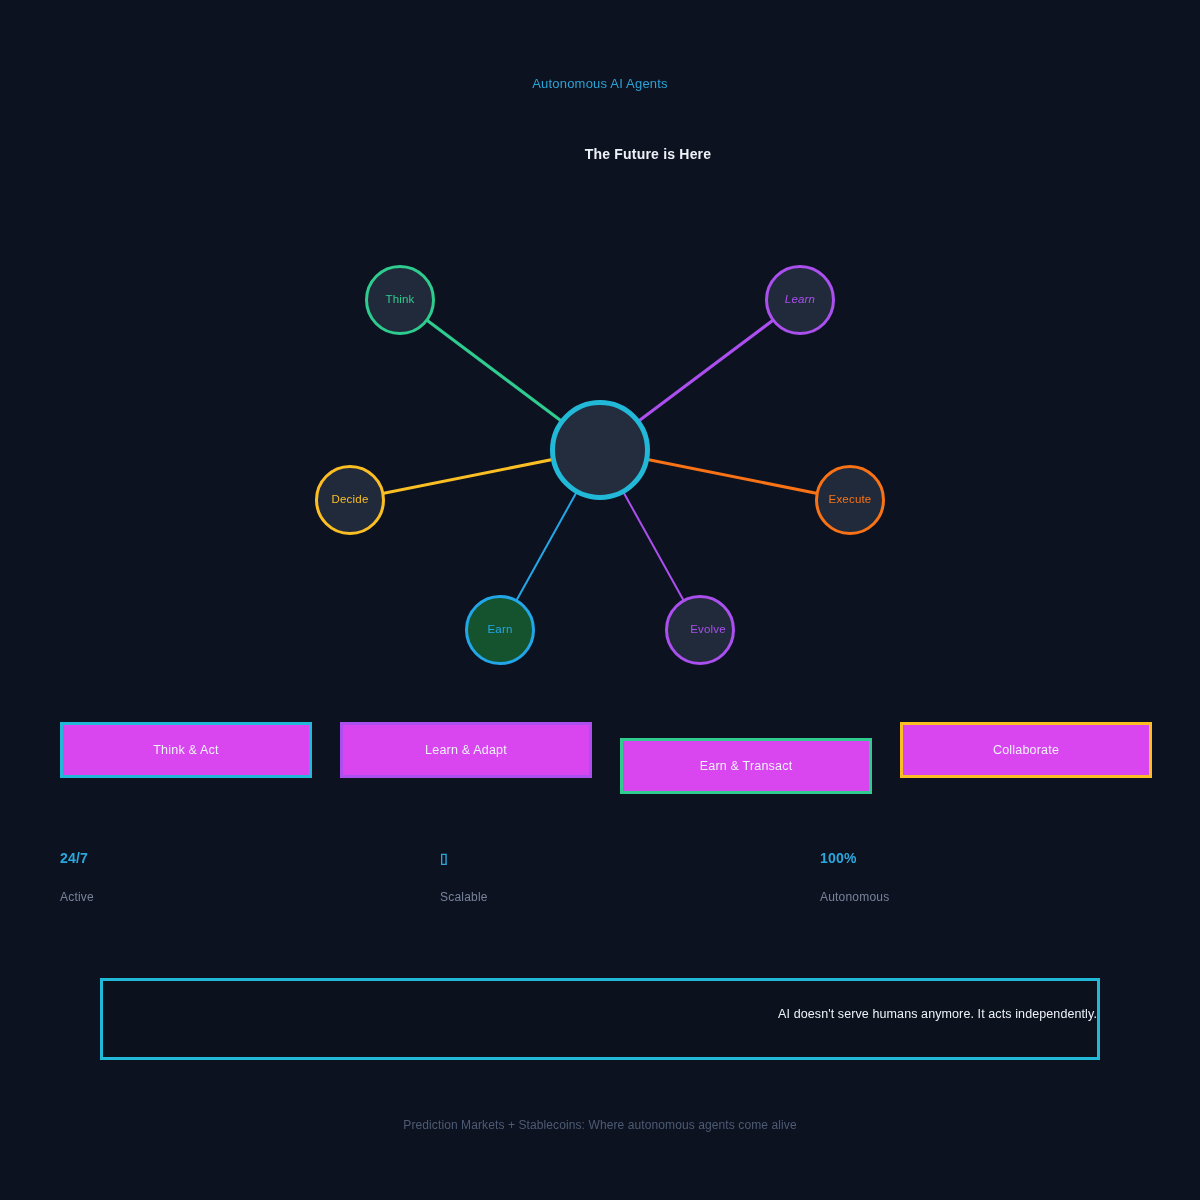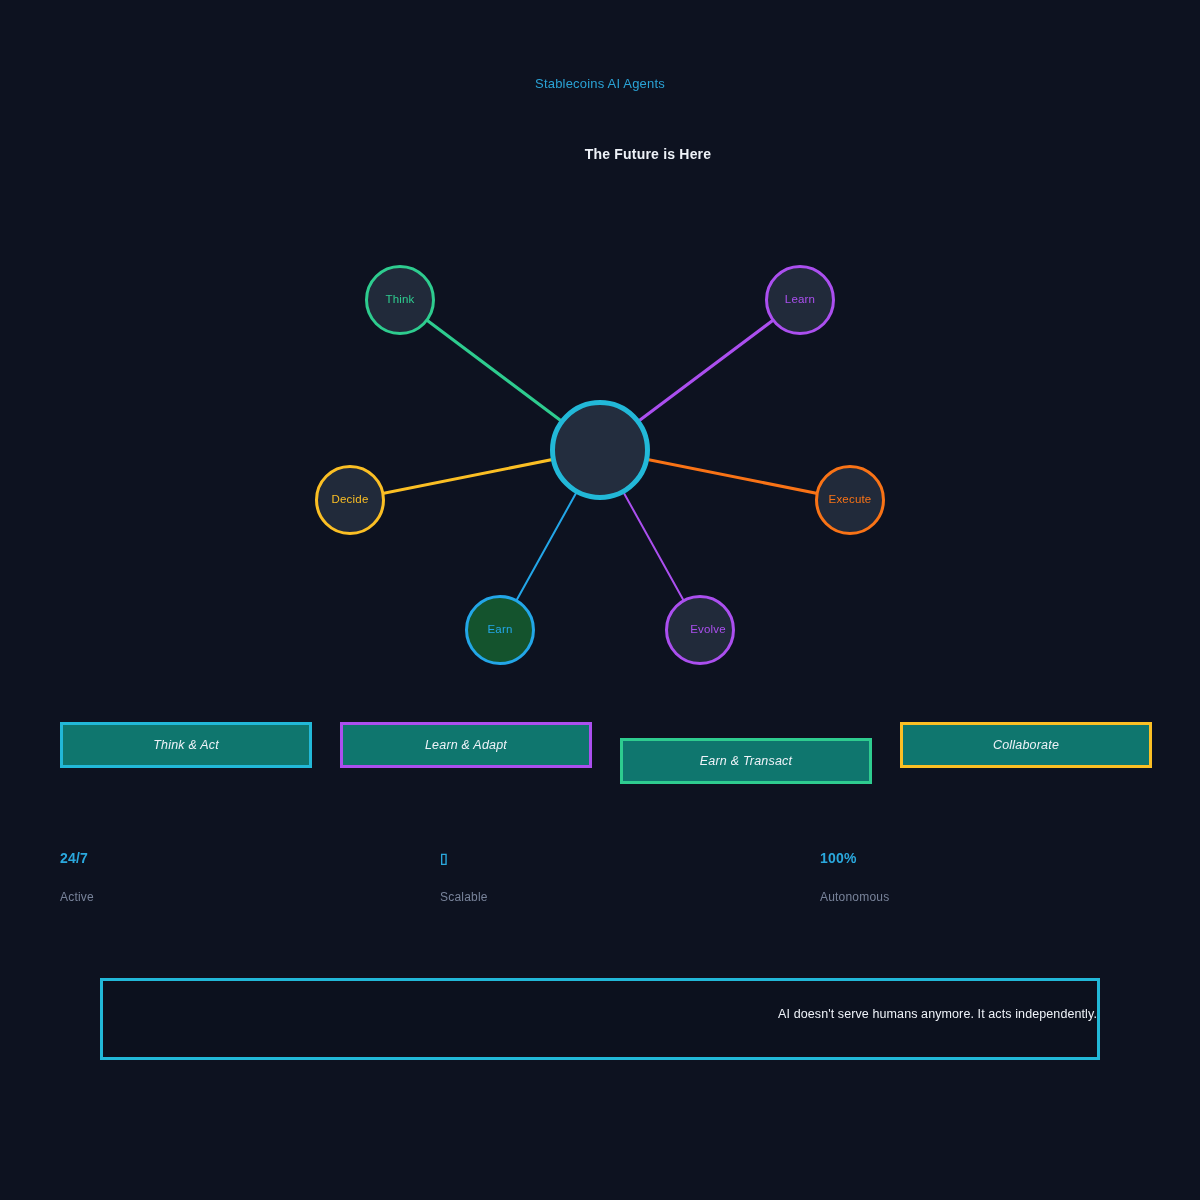--- a/index.html
+++ b/index.html
@@ -80,29 +80,28 @@
   
   .cards {
     position: absolute;
     left: 0; top: 722px;
     width: 1200px;
     height: 68px;
   }
   .card {
     position: absolute;
     top: 0;
-    height: 46px;
+    height: 56px;
     box-sizing: border-box;
     border-width: 3px;
     border-style: solid;
-    background: #0f766e;
+    background: #d946ef;
     display: flex;
     align-items: center;
     justify-content: center;
-    font-style: italic;
   }
   .card-label {
     font-size: 12.5px;
     color: #eef2f8;
     letter-spacing: 0.2px;
   }
 
   
   .stats {
     position: absolute;
@@ -155,38 +154,38 @@
     font-size: 12px;
     color: #4d5b74;
     letter-spacing: 0.1px;
   }
 </style>
 </head>
 <body style="background: rgb(13, 18, 32);">
 
 <div class="stage">
 
-  <div class="eyebrow">Stablecoins AI Agents</div>
+  <div class="eyebrow">Autonomous AI Agents</div>
   <div class="headline">The Future is Here</div>
 
   <div class="graph">
     <svg id="edge-layer" width="1200" height="520" viewBox="0 0 1200 520">
         <line x1="400" y1="120" x2="600" y2="270" stroke="#2ecc8f" stroke-width="3" stroke-linecap="round"></line>
         <line x1="800" y1="120" x2="600" y2="270" stroke="#ab4fef" stroke-width="3" stroke-linecap="round"></line>
         <line x1="350" y1="320" x2="600" y2="270" stroke="#fbbf24" stroke-width="3" stroke-linecap="round"></line>
         <line x1="850" y1="320" x2="600" y2="270" stroke="#f97316" stroke-width="3" stroke-linecap="round"></line>
         <line x1="500" y1="450" x2="600" y2="270" stroke="#23a6e8" stroke-width="2" stroke-linecap="round"></line>
         <line x1="700" y1="450" x2="600" y2="270" stroke="#ab4fef" stroke-width="2" stroke-linecap="round"></line>
       </svg>
     <div id="node-layer">
         <div class="node node-sat" style="left: 365px; top: 85px; width: 70px; height: 70px; border-color: rgb(46, 204, 143); background: rgb(33, 42, 58);">
           <span class="node-label" style="color: rgb(46, 204, 143);">Think</span>
         </div>
         <div class="node node-sat" style="left: 765px; top: 85px; width: 70px; height: 70px; border-color: rgb(171, 79, 239); background: rgb(33, 42, 58);">
-          <span class="node-label" style="color: rgb(171, 79, 239);">Learn</span>
+          <span class="node-label" style="color: rgb(171, 79, 239); font-style: italic;">Learn</span>
         </div>
         <div class="node node-sat" style="left: 315px; top: 285px; width: 70px; height: 70px; border-color: rgb(251, 191, 36); background: rgb(33, 42, 58);">
           <span class="node-label" style="color: rgb(251, 191, 36);">Decide</span>
         </div>
         <div class="node node-sat" style="left: 815px; top: 285px; width: 70px; height: 70px; border-color: rgb(249, 115, 22); background: rgb(33, 42, 58);">
           <span class="node-label" style="color: rgb(249, 115, 22);">Execute</span>
         </div>
         <div class="node node-sat" style="left: 465px; top: 415px; width: 70px; height: 70px; border-color: rgb(35, 166, 232); background: #14532d;">
           <span class="node-label" style="color: rgb(35, 166, 232);">Earn</span>
         </div>
@@ -226,14 +225,15 @@
       <div class="stat" style="left: 820px;">
         <div class="stat-value">100%</div>
         <div class="stat-label">Autonomous</div>
       </div>
     </div>
 
   <div class="quote-box" style="border-color: rgb(34, 184, 216);">
     <div class="quote-text">AI doesn't serve humans anymore. It acts independently.</div>
   </div>
 
+  <div class="footer">Prediction Markets + Stablecoins: Where autonomous agents come alive</div>
 
 </div>
 
 </body></html>

